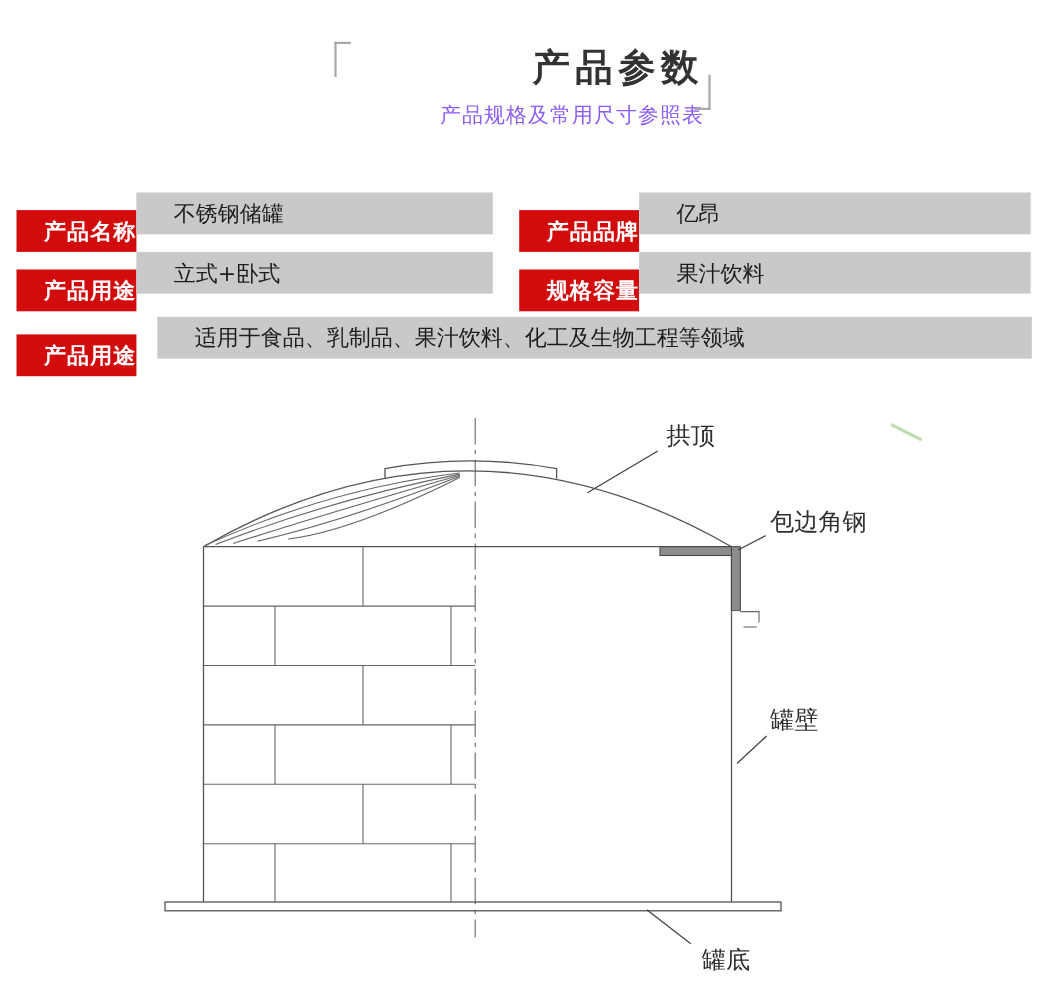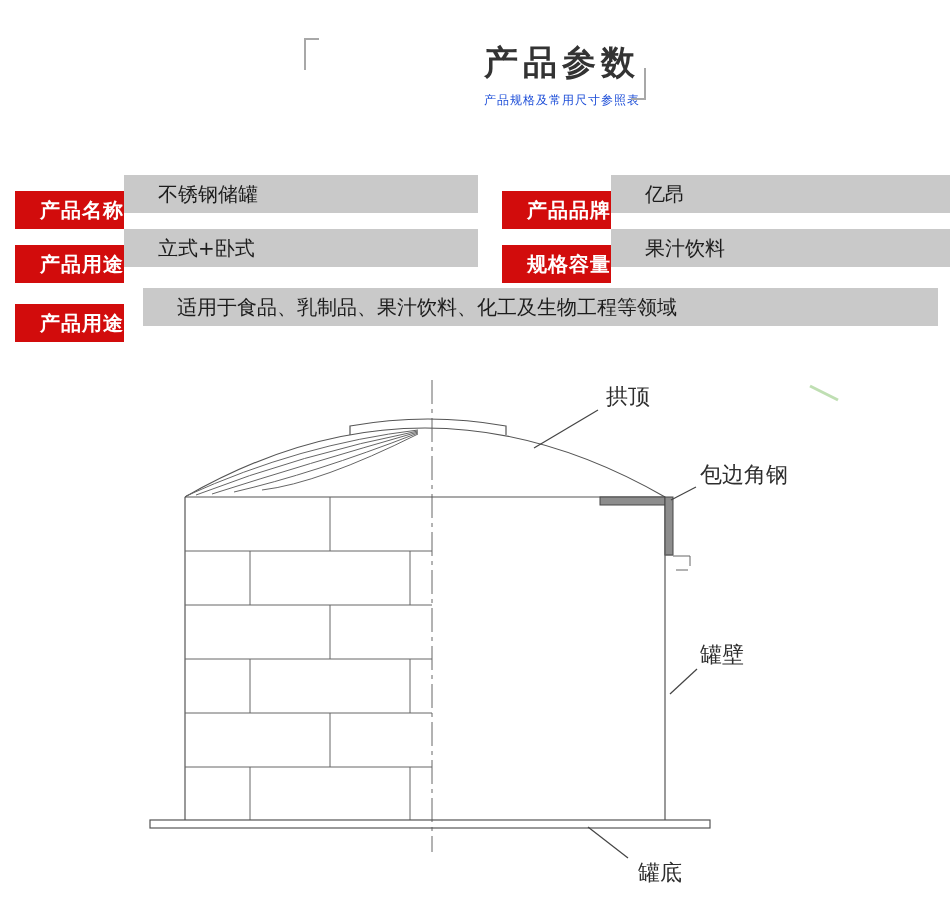--- a/index.html
+++ b/index.html
@@ -12,34 +12,34 @@
 
   
   .header { position:absolute; top:36px; left:0; width:100%; text-align:right; }
   .title-box { position:relative; width:330px; margin:0 auto; padding:6px 0 2px; }
   .page-title {
     font-size:34px; font-weight:bold; color:#333; letter-spacing:5px; line-height:1.2;
   }
   .bracket { position:absolute; width:15px; height:32px; }
   .bracket.left  { left:-6px; top:2px;  border-left:2px solid #a8a8a8; border-top:2px solid #a8a8a8; }
   .bracket.right { right:-6px; top:32px; border-right:2px solid #a8a8a8; border-bottom:2px solid #a8a8a8; }
-  .page-subtitle { margin-top:9px; font-size:12px; color:#1d4ed8; letter-spacing:1px; }
+  .page-subtitle { margin-top:9px; font-size:19px; color:#8b5cf6; letter-spacing:1px; }
 
   
   .param-table { position:absolute; top:175px; left:15px; width:920px; }
   .p-row { display:flex; height:38px; margin-bottom:16px; }
   .p-row.r3 { margin-bottom:0;gap:19px; }
   .p-row.r2 { margin-bottom:21px; }
   .cell { height:38px; line-height:38px; font-size:20px; white-space:nowrap; overflow:hidden; }
   .cell.label {
     width:109px; background:#d20c0c; color:#ffffff; font-weight:bold;
     text-align:right; letter-spacing:1px; flex:0 0 auto;margin-top:16px;
   }
   .cell.value { background:#c9c9c9; color:#1c1c1c; padding-left:34px; flex:0 0 auto; }
-  .v1 { width:354px; }
+  .v1 { width:324px; }
   .gap { width:24px; flex:0 0 auto; }
   .v2 { width:356px; }
   .v-full { width:795px; }
 
   
   .diagram { position:absolute; top:360px; left:0; width:950px; height:548px; }
   .diagram svg { display:block; }
   .dwg { stroke:#555; stroke-width:1.2; fill:none; }
   .dwg-thin { stroke:#666; stroke-width:1; fill:none; }
   .steel { fill:#8d8d8d; stroke:#474747; stroke-width:1; }

